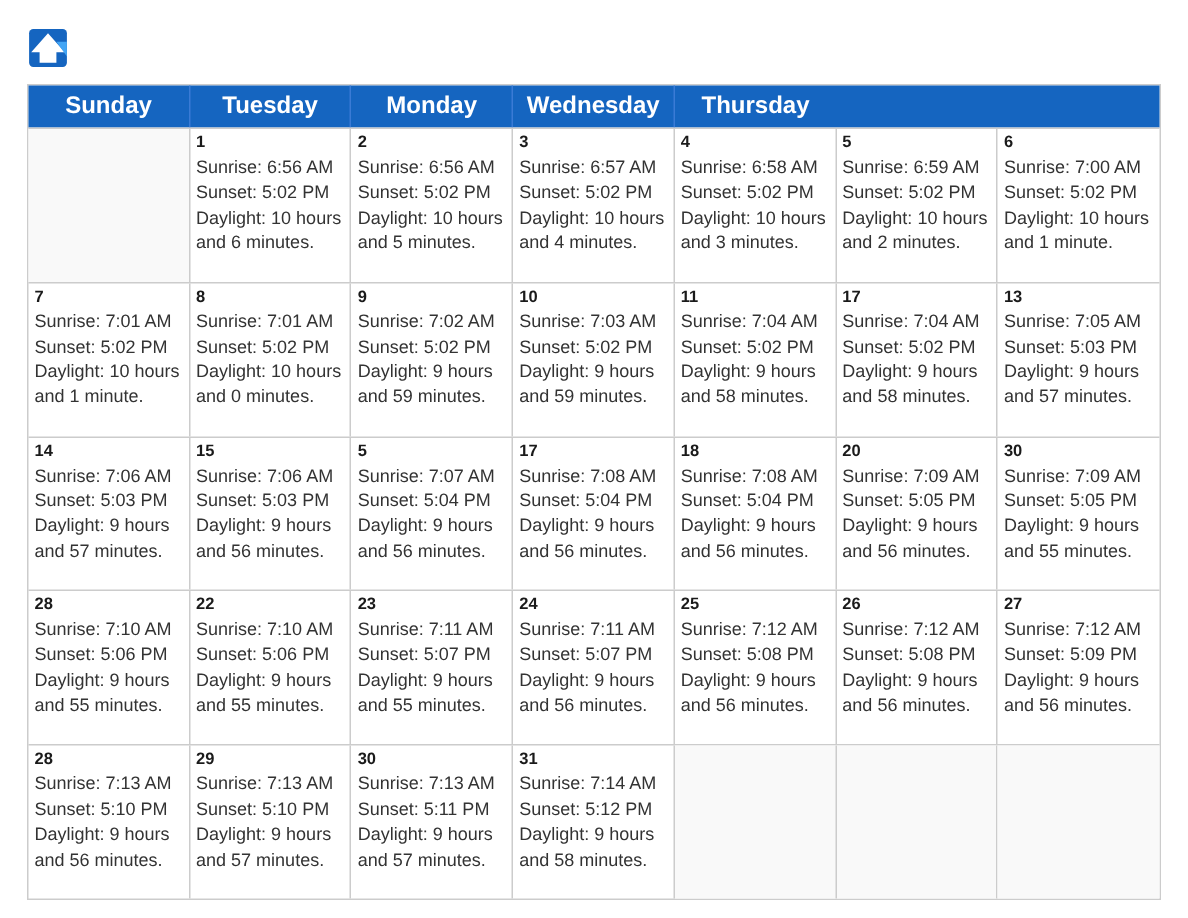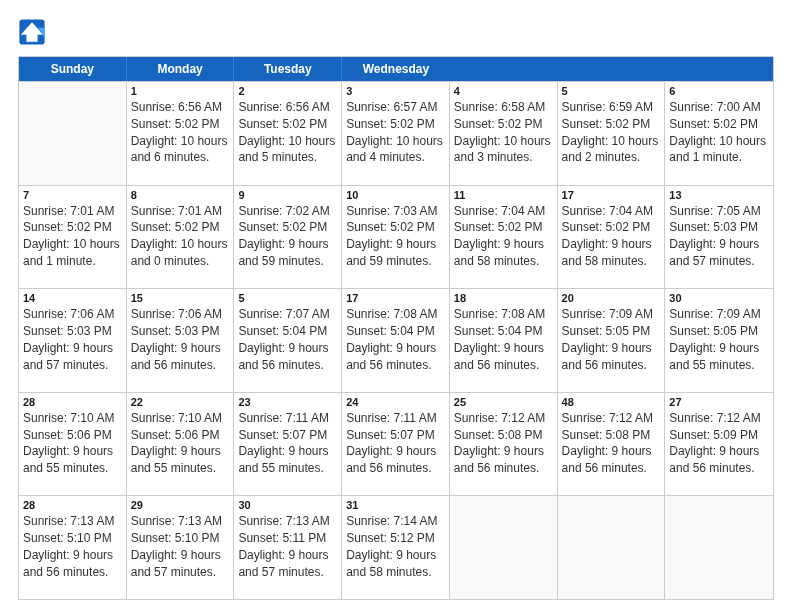--- a/index.html
+++ b/index.html
@@ -53,21 +53,21 @@
       flex-direction: column;
       border: 1px solid #ccc;
     }
     .cal-header-row {
       display: grid;
       grid-template-columns: repeat(7, 1fr);
       background: #1565C0;
     }
     .cal-header-cell {
       color: #fff;
-      font-size: 12px;
+      font-size: 16px;
       font-weight: bold;
       text-align: center;
       padding: 5px 2px;
       border-right: 1px solid #3a7bd5;
     }
     .cal-header-cell:last-child { border-right: none; }
     .cal-body {
       flex: 1;
       display: flex;
       flex-direction: column;
@@ -119,23 +119,24 @@
     </div>
     <div class="title-block">
       <div class="month-title"></div>
       <div class="location"></div>
     </div>
   </div>
 
   <div class="calendar">
     <div class="cal-header-row">
     <div class="cal-header-cell">Sunday</div>
+        <div class="cal-header-cell">Tuesday</div>
         <div class="cal-header-cell">Monday</div>
-        <div class="cal-header-cell">Tuesday</div>
         <div class="cal-header-cell">Wednesday</div>
+        <div class="cal-header-cell">Thursday</div>
       </div>
     <div class="cal-body">
     <div class="cal-week">
           <div class="cal-cell empty"></div>
           <div class="cal-cell">
             <div class="day-num">1</div>
             <div class="cell-info">Sunrise: 6:56 AM<br>Sunset: 5:02 PM<br>Daylight: 10 hours and 6 minutes.</div>
           </div>
           <div class="cal-cell">
             <div class="day-num">2</div>
@@ -233,21 +234,21 @@
           </div>
           <div class="cal-cell">
             <div class="day-num">24</div>
             <div class="cell-info">Sunrise: 7:11 AM<br>Sunset: 5:07 PM<br>Daylight: 9 hours and 56 minutes.</div>
           </div>
           <div class="cal-cell">
             <div class="day-num">25</div>
             <div class="cell-info">Sunrise: 7:12 AM<br>Sunset: 5:08 PM<br>Daylight: 9 hours and 56 minutes.</div>
           </div>
           <div class="cal-cell">
-            <div class="day-num">48</div>
+            <div class="day-num">26</div>
             <div class="cell-info">Sunrise: 7:12 AM<br>Sunset: 5:08 PM<br>Daylight: 9 hours and 56 minutes.</div>
           </div>
           <div class="cal-cell">
             <div class="day-num">27</div>
             <div class="cell-info">Sunrise: 7:12 AM<br>Sunset: 5:09 PM<br>Daylight: 9 hours and 56 minutes.</div>
           </div>
         </div>
         <div class="cal-week">
           <div class="cal-cell">
             <div class="day-num">28</div>

